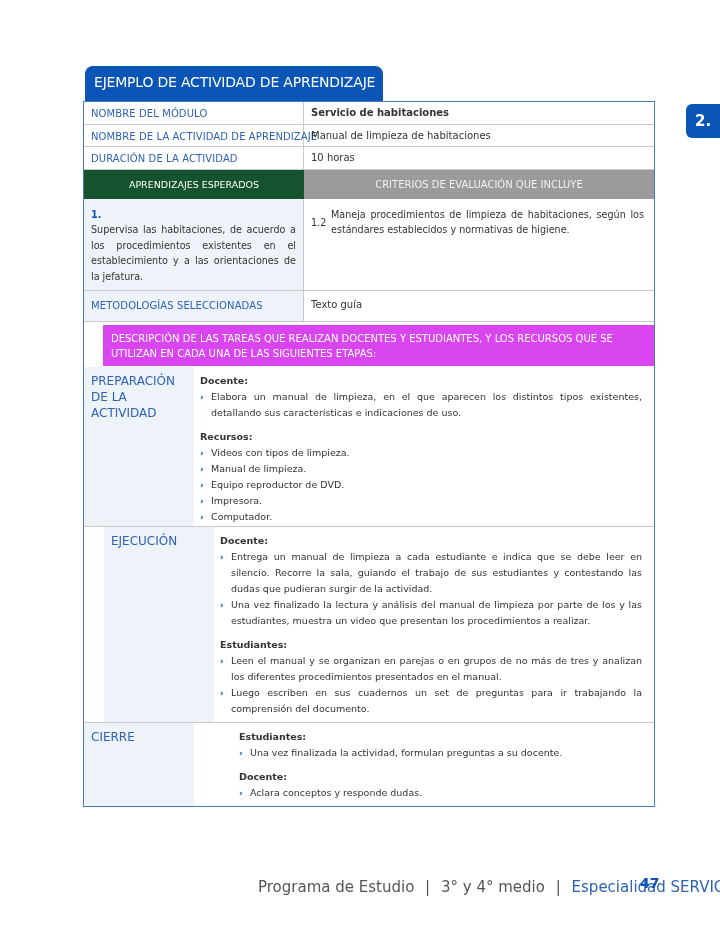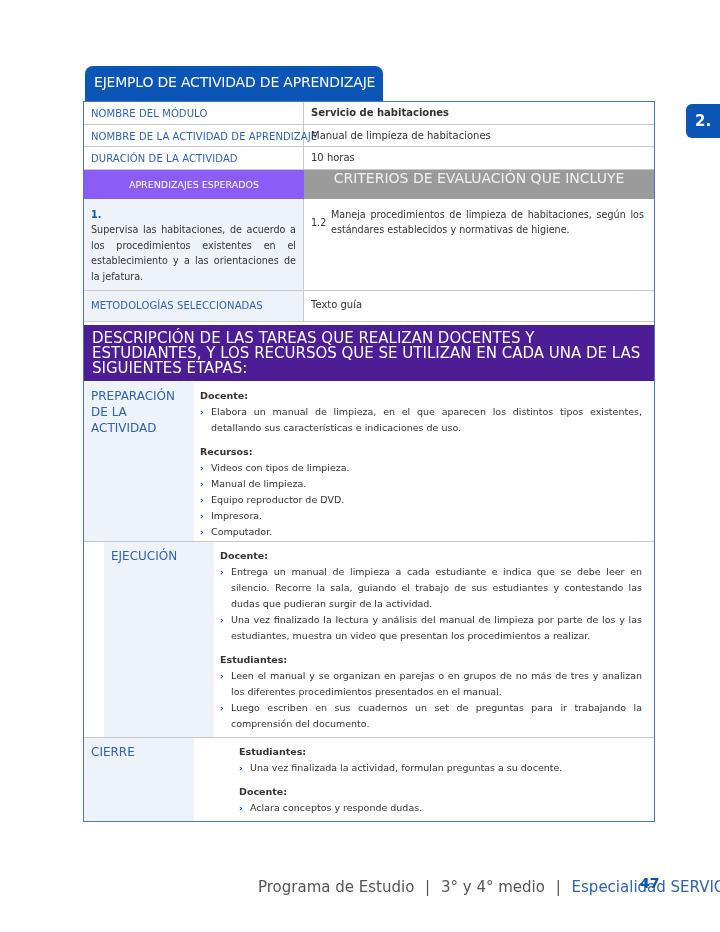--- a/index.html
+++ b/index.html
@@ -32,42 +32,42 @@
     width: 220px; flex: 0 0 220px; padding: 6px 0 0 7px;
     color: #2e62b4; font-size: 10px; letter-spacing: 0.1px;
     border-right: 1px solid #c9c9c9; background: #ffffff; white-space: nowrap;
   }
   .info-value { flex: 1; padding: 5px 0 0 7px; font-size: 10px; color: #333; }
   .info-value.bold { font-weight: bold; }
 
   .h22 { height: 22.5px; }
 
   .hdr-left {
-    width: 220px; flex: 0 0 220px; background: #8b5cf6; color: #ffffff;
+    width: 220px; flex: 0 0 220px; background: #14532d; color: #ffffff;
     font-size: 9.5px; text-align: center; padding-top: 9px;
   }
   .hdr-right {
     flex: 1; background: #9b9b9b; color: #f1f1f1;
-    font-size: 14px; text-align: center; padding-top: 0;
+    font-size: 10px; text-align: center; padding-top: 9px;
   }
 
   .ae-left {
     width: 220px; flex: 0 0 220px; background: #eef3fa;
     padding: 8px 7px 6px 7px; font-size: 9.6px; line-height: 15.6px;
     border-right: 1px solid #c9c9c9; text-align: justify; color: #333;
   }
   .ae-num { color: #0a55b5; font-weight: bold; display: block; }
   .ae-right { flex: 1; padding: 8px 10px 0 7px; font-size: 9.6px; line-height: 15.6px; color: #333; }
   .crit { display: flex; }
   .crit-num { flex: 0 0 20px; margin-top: 8px; }
   .crit-text { flex: 1; text-align: justify; }
 
   .section-head {
-    background: #4c1d95; color: #ffffff; font-size: 15px; line-height: 15px;
-    padding: 6px 8px 5px 8px; border-bottom: 1px solid #ffffff;
+    background: #d946ef; color: #ffffff; font-size: 10px; line-height: 15px;
+    padding: 6px 8px 5px 8px; border-bottom: 1px solid #ffffff; margin-left: 19px;
   }
 
   .stage-label {
     width: 110px; flex: 0 0 110px; background: #eef3fa;
     color: #2e62b4; font-size: 12px; line-height: 16px;
     padding: 6px 0 0 7px;
   }
   .stage-body { flex: 1; padding: 5px 12px 6px 6px; font-size: 9.5px; line-height: 16px; color: #333; }
   .role { font-weight: bold; color: #333; margin-top: 1px; }
   .role.gap { margin-top: 8px; }

